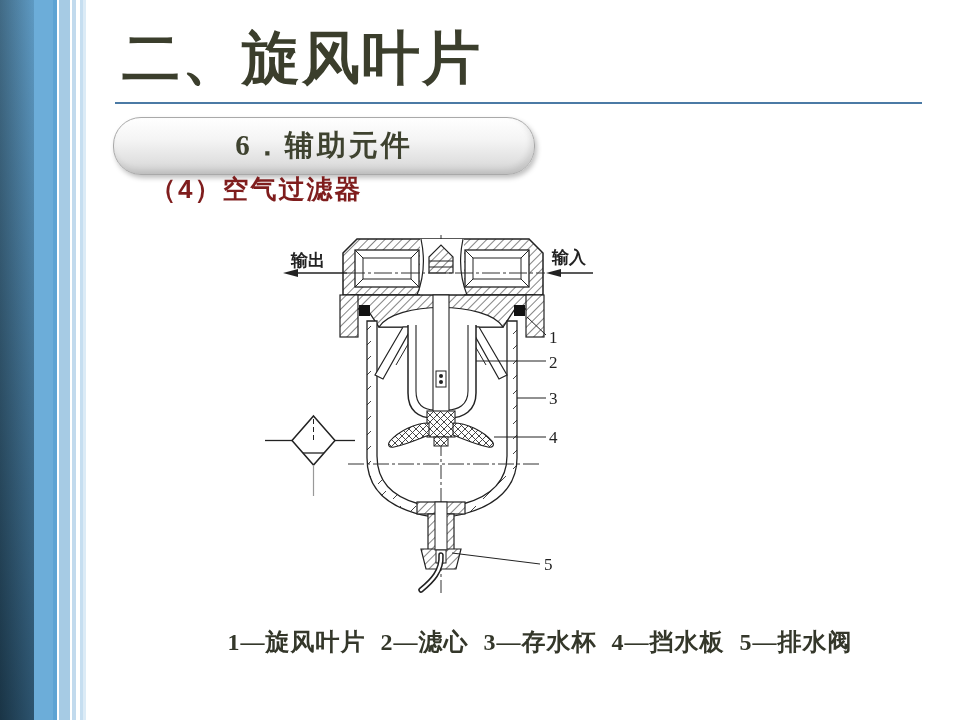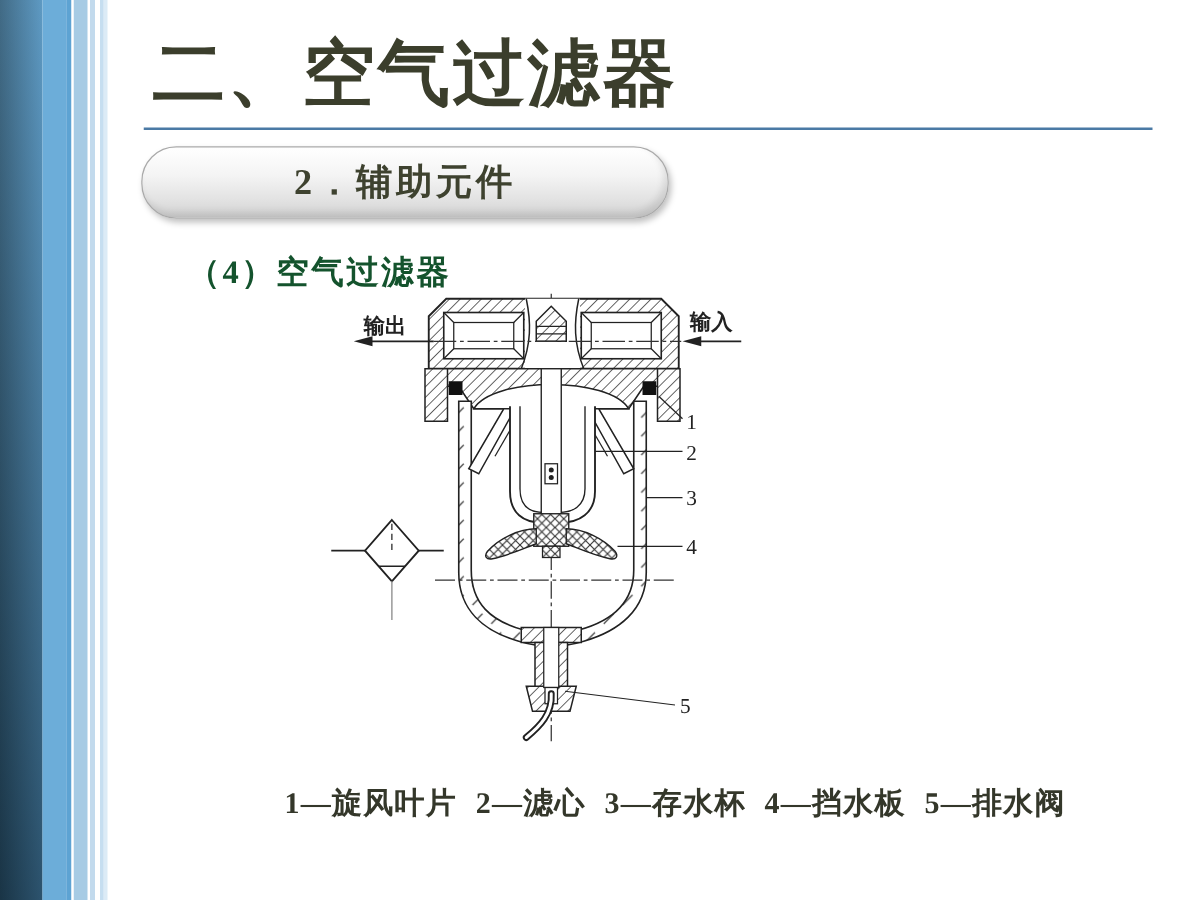--- a/index.html
+++ b/index.html
@@ -24,22 +24,22 @@
   .divider{position:absolute;left:115px;top:102px;width:807px;height:2px;background:#4b7aa5;}
 
   .pill{position:absolute;left:113px;top:117px;width:420px;height:56px;border-radius:28px;
         background:linear-gradient(to bottom,#ffffff 0%,#f4f4f4 40%,#e2e2e2 75%,#d2d2d2 100%);
         border:1px solid #a9a9a9;
         box-shadow:2px 3px 5px rgba(0,0,0,0.25), inset -3px -4px 6px rgba(0,0,0,0.10);
         display:flex;align-items:center;justify-content:center;
         font-family:"Liberation Serif","DejaVu Serif",serif;
         font-size:29px;font-weight:bold;color:#3e422f;letter-spacing:3px;}
 
-  .subtitle{position:absolute;left:150px;top:200px;font-family:Liberation Serif, serif;
-            font-size:26px;font-weight:bold;color:#14532d;letter-spacing:2px;white-space:nowrap;}
+  .subtitle{position:absolute;left:150px;top:172px;font-family:Liberation Sans, sans-serif;
+            font-size:26px;font-weight:bold;color:#7f1d1d;letter-spacing:2px;white-space:nowrap;}
 
   .diagram{position:absolute;left:255px;top:233px;width:340px;height:368px;}
   .diagram svg{display:block;}
 
   .caption{position:absolute;left:180px;top:626px;width:720px;text-align:center;
            font-family:"Liberation Serif","DejaVu Serif",serif;
            font-size:24px;font-weight:bold;color:#34372a;letter-spacing:1px;word-spacing:8px;white-space:nowrap;}
 </style>
 </head>
 <body>
@@ -49,24 +49,24 @@
   <div class="stripes">
     <div class="stripe s1"></div>
     <div class="stripe s2"></div>
     <div class="stripe s3"></div>
     <div class="stripe s4"></div>
     <div class="stripe s5"></div>
     <div class="stripe s6"></div>
     <div class="stripe s7"></div>
   </div>
 
-  <div class="title">二、空气过滤器</div>
+  <div class="title">二、旋风叶片</div>
   <div class="divider"></div>
 
-  <div class="pill">2．辅助元件</div>
+  <div class="pill">6．辅助元件</div>
 
   <div class="subtitle">（4）空气过滤器</div>
 
   <div class="diagram">
     <svg width="340" height="368" viewBox="0 0 340 368" xmlns="http://www.w3.org/2000/svg">
       <defs>
         <pattern id="hatch" width="6" height="6" patternUnits="userSpaceOnUse" patternTransform="rotate(45)">
           <rect width="6" height="6" fill="#ffffff"></rect>
           <line x1="0" y1="0" x2="0" y2="6" stroke="#333" stroke-width="1.2"></line>
         </pattern>

